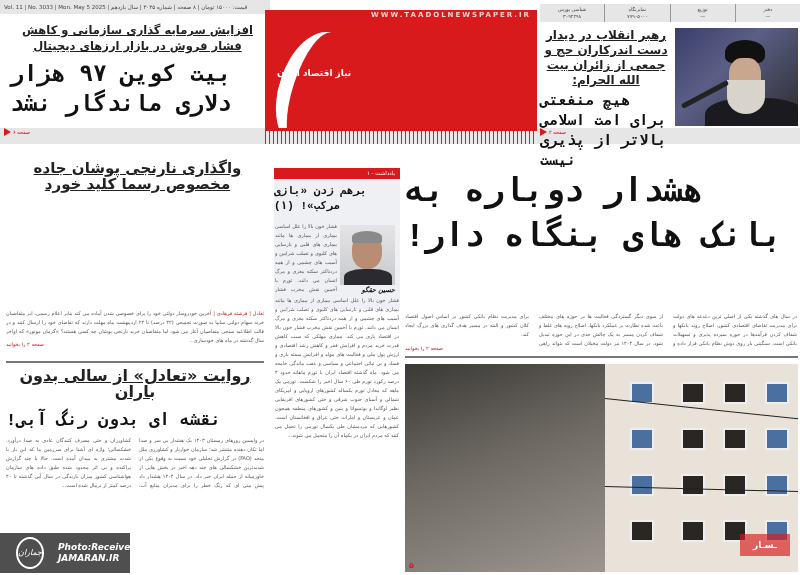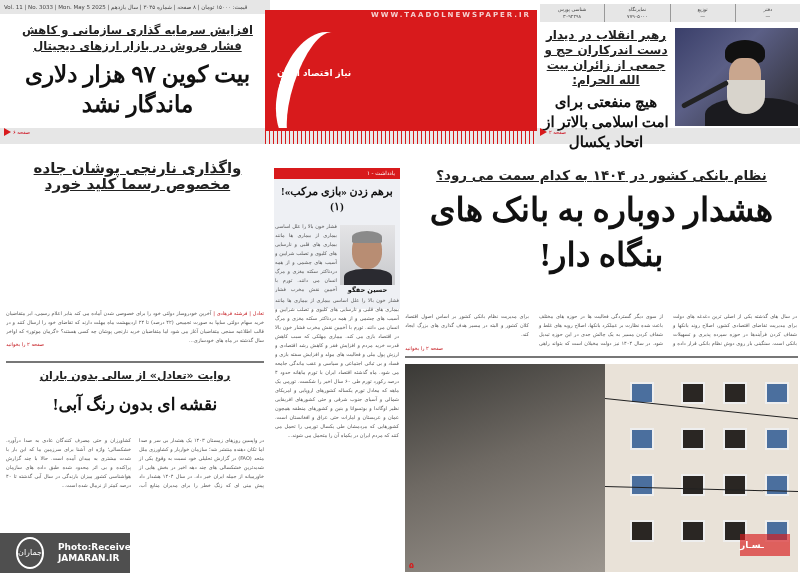--- a/index.html
+++ b/index.html
@@ -18,21 +18,21 @@
   .mast-url { position: absolute; top: 1px; left: 0; width: 100%; text-align: right; padding-right: 6px; font-size: 7px; letter-spacing: 2px; color: #f5d0d0; font-weight: bold; font-family: "DejaVu Sans", sans-serif; }
   .mast-logo { position: absolute; right: 10px; top: 2px; font-size: 96px; color: #fff; font-weight: bold; font-family: "DejaVu Serif", serif; direction: rtl; line-height: 120px; text-shadow: 2px 2px 0 #a70f10; }
   .mast-tag { position: absolute; left: 12px; top: 58px; font-size: 9px; color: #fff; direction: rtl; font-weight: bold; }
   .mast-swoosh { position: absolute; left: 14px; top: 20px; width: 70px; height: 120px; border-left: 14px solid #fff; border-radius: 60% 0 0 60%; transform: rotate(18deg); }
   .ruler { left: 265px; top: 128px; width: 272px; height: 16px; background: repeating-linear-gradient(90deg, #d81a1c 0 1px, #e9e9e9 1px 4px); border-top: 3px solid #d81a1c; }
   .graystrip { left: 0; top: 128px; width: 800px; height: 16px; background: #e6e6e6; z-index: 0; }
   .ruler { z-index: 1; }
 
   
   .hl-sub { font-weight: bold; color: #222; direction: rtl; text-align: center; text-decoration: underline; }
-  .hl-main { font-weight: 900; color: #111; direction: rtl; text-align: center; font-family: Liberation Serif, serif; }
+  .hl-main { font-weight: 900; color: #111; direction: rtl; text-align: left; font-family: Liberation Mono, monospace; }
   .seepage { font-size: 5px; color: #c01; direction: rtl; display: flex; align-items: center; gap: 2px; }
   .tri { width: 0; height: 0; border-top: 4px solid transparent; border-bottom: 4px solid transparent; border-left: 7px solid #d81a1c; }
 
   .body-text { font-size: 5px; line-height: 9px; color: #555; direction: rtl; text-align: justify; }
   .redtxt { color: #c4161c; }
 
   .hr { height: 2px; background: #777; }
 
   
   .leader-photo { left: 675px; top: 28px; width: 123px; height: 98px; background: linear-gradient(135deg, #3a3f6a 0%, #5b5f86 40%, #2c2b2e 100%); overflow: hidden; }
@@ -53,23 +53,23 @@
   
   .bld { left: 405px; top: 364px; width: 393px; height: 208px; overflow: hidden; background: #6c6660; }
   .bld-left { position: absolute; left: 0; top: 0; width: 200px; height: 208px; background: linear-gradient(160deg, #3a3936 0%, #6e6963 45%, #9c968f 100%); }
   .bld-right { position: absolute; left: 200px; top: 0; width: 193px; height: 208px; background: #e9e2d8; }
   .win { position: absolute; width: 24px; height: 22px; background: #4b6f9e; border: 2px solid #eee; }
   .win.dark { background: #2a2623; }
   .bld-wire { position: absolute; height: 1px; background: #222; transform-origin: left; }
   .bld-text { position: absolute; right: 230px; direction: rtl; color: #fff; text-align: right; text-shadow: 1px 1px 2px #000; font-weight: bold; }
   .bld-sub { top: 6px; font-size: 7.5px; line-height: 11px; right: 200px; width: 190px; text-align: right; }
   .bld-main { top: 58px; font-size: 20px; line-height: 25px; right: 200px; width: 190px; text-align: right; }
-  .credit { position: absolute; right: 8px; bottom: 16px; width: 50px; height: 22px; background: rgba(216,26,28,0.65); color: #fff; font-size: 9px; text-align: left; line-height: 22px; font-weight: bold; }
+  .credit { position: absolute; right: 8px; bottom: 16px; width: 50px; height: 22px; background: rgba(216,26,28,0.65); color: #fff; font-size: 9px; text-align: center; line-height: 22px; font-weight: bold; }
 
-  .watermark { left: 0; top: 533px; width: 130px; height: 40px; background: rgba(30,30,30,0.78); color: #fff; display: flex; align-items: center; gap: 14px; padding-left: 16px; }
+  .watermark { left: 0; top: 533px; width: 130px; height: 40px; background: rgba(30,30,30,0.78); color: #fff; display: flex; align-items: center; gap: 14px; padding-left: 16px; font-style: italic; }
   .wm-logo { width: 32px; height: 32px; border: 2px solid #fff; border-radius: 50%; font-size: 8px; text-align: center; line-height: 28px; direction: rtl; }
   .wm-text { font-size: 9px; line-height: 11px; font-weight: bold; }
 </style>
 </head>
 <body>
 
 <div class="abs graystrip"></div>
 
 <div class="abs infobar">
   <span>Vol. 11 | No. 3033 | Mon. May 5 2025 | قیمت: ۱۵۰۰۰ تومان | ۸ صفحه | شماره ۳۰۳۵ | سال یازدهم</span>
@@ -105,21 +105,21 @@
   <div class="hl-sub" style="font-size:11.5px; line-height:16px;">افزایش سرمایه گذاری سازمانی و کاهش فشار فروش در بازار ارزهای دیجیتال</div>
   <div class="hl-main" style="font-size:23px; line-height:30px; margin-top:6px;">بیت کوین ۹۷ هزار دلاری ماندگار نشد</div>
 </div>
 <div class="abs seepage" style="left:4px; top:128px; direction:ltr;">
   <span class="tri"></span>
   <span>صفحه ۶</span>
 </div>
 
 <div class="abs" style="left:540px; top:28px; width:132px;">
   <div class="hl-sub" style="font-size:12px; line-height:15px;">رهبر انقلاب در دیدار دست اندرکاران حج و جمعی از زائران بیت الله الحرام:</div>
-  <div class="hl-main" style="font-size:15px; line-height:20px; margin-top:4px;">هیچ منفعتی برای امت اسلامی بالاتر از اتحاد یکسال</div>
+  <div class="hl-main" style="font-size:15px; line-height:20px; margin-top:4px;">هیچ منفعتی برای امت اسلامی بالاتر از پذیری نیست</div>
 </div>
 <div class="abs seepage" style="left:540px; top:128px; direction:ltr;">
   <span class="tri"></span>
   <span>صفحه ۲</span>
 </div>
 <div class="abs leader-photo">
   <div class="leader-robe"></div>
   <div class="leader-turban"></div>
   <div class="leader-face"></div>
   <div class="leader-beard"></div>
@@ -130,47 +130,46 @@
   <div class="hl-sub" style="font-size:15px; line-height:16px;">واگذاری نارنجی پوشان جاده مخصوص رسما کلید خورد</div>
 </div>
 <div class="abs body-text" style="left:6px; top:309px; width:258px; height:40px; overflow:hidden;">
   <span class="redtxt">تعادل | فرشته فرهادی |</span>
   <span>آخرین خودروساز دولتی خود را برای خصوصی شدن آماده می کند بنابر اعلام رسمی، ابر متقاضیان خرید سهام دولتی سایپا به صورت تجمیعی (۴۲ درصد) تا ۲۴ اردیبهشت ماه مهلت دارند که تقاضای خود را ارسال کنند و در قالب اطلاعیه سنجی متقاضیان آغاز می شود اما متقاضیان خرید نارنجی پوشان چه کسی هستند؟ «گرمان موتور» که اواخر سال گذشته در ماه های خودسازی...</span>
 </div>
 <div class="abs body-text redtxt" style="left:6px; top:340px; width:70px; text-align:left;">صفحه ۲ را بخوانید</div>
 <div class="abs hr" style="left:6px; top:361px; width:258px;"></div>
 
 <div class="abs" style="left:6px; top:368px; width:258px;">
-  <div class="hl-sub" style="font-size:11px; line-height:16px;">روایت «تعادل» از سالی بدون باران</div>
+  <div class="hl-sub" style="font-size:16px; line-height:16px;">روایت «تعادل» از سالی بدون باران</div>
   <div class="hl-main" style="font-size:17px; line-height:30px; margin-top:6px;">نقشه ای بدون رنگ آبی!</div>
 </div>
 <div class="abs body-text" style="left:6px; top:436px; width:258px; height:136px; overflow:hidden; column-count:2; column-gap:8px;">در واپسین روزهای زمستان ۱۴۰۳ یک هشدار بی سر و صدا اما تکان دهنده منتشر شد؛ سازمان خواربار و کشاورزی ملل متحد (FAO) در گزارش تحلیلی خود نسبت به وقوع یکی از شدیدترین خشکسالی های چند دهه اخیر در بخش هایی از خاورمیانه از جمله ایران خبر داد. در سال ۱۴۰۴ هشدار داد پیش بینی ای که زنگ خطر را برای مدیران منابع آب، کشاورزان و حتی مصرف کنندگان عادی به صدا درآورد. خشکسالی؛ واژه ای آشنا برای سرزمین ما که این بار با شدت بیشتری به میدان آمده است. حالا با چند گزارش پراکنده و بی اثر محدود شده طبق داده های سازمان هواشناسی کشور میزان بارندگی در سال آبی گذشته تا ۴۰ درصد کمتر از نرمال شده است...</div>
 
 <div class="abs watermark">
   <div class="wm-logo">جماران</div>
   <div class="wm-text">
     <div>Photo:Received</div>
     <div>JAMARAN.IR</div>
   </div>
 </div>
 
 <div class="abs note-head">یادداشت - ۱</div>
 <div class="abs note-box"></div>
 <div class="abs hl-main" style="left:274px; top:184px; width:126px; font-size:11px; line-height:15px;">برهم زدن «بازی مرکب»! (۱)</div>
 <div class="abs author-photo">
   <div class="author-shirt"></div>
   <div class="author-head"></div>
   <div class="author-hair"></div>
 </div>
-<div class="abs" style="left:340px; top:286px; width:55px; font-size:6.5px; text-align:center; direction:rtl; font-weight:bold;">حسین حقگو</div>
+<div class="abs" style="left:340px; top:286px; width:55px; font-size:6.5px; text-align:right; direction:rtl; font-weight:bold;font-style:italic;">حسین حقگو</div>
 <div class="abs body-text" style="left:275px; top:222px; width:62px; height:72px; overflow:hidden;">فشار خون بالا را علل اساسی بیماری از بیماری ها مانند بیماری های قلبی و نارسایی های کلیوی و تصلب شرایین و آسیب های چشمی و از همه دردناکتر سکته مغزی و مرگ انسان می دانند. تورم با آخمین نقش مخرب فشار خون بالا در اقتصاد بازی می کند. بیماری مهلکی که سبب کاهش قدرت خرید مردم و افزایش فقر و کاهش رشد اقتصادی و ارزش پول ملی و فعالیت های مولد و افزایش سفته بازی و فساد و بی ثباتی اجتماعی و سیاسی و عقب ماندگی جامعه می شود. ماه گذشته اقتصاد ایران با تورم ماهانه حدود ۴ درصد رکورد تورم طی ۶۰ سال اخیر را شکست. تورمی یک ماهه که معادل تورم یکساله کشورهای اروپایی و امریکای شمالی و آسیای جنوب شرقی و حتی کشورهای افریقایی نظیر اوگاندا و بوتسوانا و بنین و کشورهای منطقه همچون عمان و عربستان و امارات حتی عراق و افغانستان است. کشورهایی که مردمشان طی یکسال تورمی را تحمل می کنند که مردم ایران در یکماه آن را متحمل می شوند...</div>
 <div class="abs body-text" style="left:275px; top:296px; width:124px; height:276px; overflow:hidden;">فشار خون بالا را علل اساسی بیماری از بیماری ها مانند بیماری های قلبی و نارسایی های کلیوی و تصلب شرایین و آسیب های چشمی و از همه دردناکتر سکته مغزی و مرگ انسان می دانند. تورم با آخمین نقش مخرب فشار خون بالا در اقتصاد بازی می کند. بیماری مهلکی که سبب کاهش قدرت خرید مردم و افزایش فقر و کاهش رشد اقتصادی و ارزش پول ملی و فعالیت های مولد و افزایش سفته بازی و فساد و بی ثباتی اجتماعی و سیاسی و عقب ماندگی جامعه می شود. ماه گذشته اقتصاد ایران با تورم ماهانه حدود ۴ درصد رکورد تورم طی ۶۰ سال اخیر را شکست. تورمی یک ماهه که معادل تورم یکساله کشورهای اروپایی و امریکای شمالی و آسیای جنوب شرقی و حتی کشورهای افریقایی نظیر اوگاندا و بوتسوانا و بنین و کشورهای منطقه همچون عمان و عربستان و امارات حتی عراق و افغانستان است. کشورهایی که مردمشان طی یکسال تورمی را تحمل می کنند که مردم ایران در یکماه آن را متحمل می شوند...</div>
 
 <div class="abs" style="left:405px; top:166px; width:393px;">
-  <div class="hl-sub" style="font-size:13.5px; line-height:18px;">نظام بانکی کشور در ۱۴۰۴ به کدام سمت می رود؟</div>
   <div class="hl-main" style="font-size:33px; line-height:45px; margin-top:4px;">هشدار دوباره به بانک های بنگاه دار!</div>
 </div>
 <div class="abs body-text" style="left:405px; top:312px; width:392px; height:36px; overflow:hidden; column-count:3; column-gap:10px;">در سال های گذشته یکی از اصلی ترین دغدغه های دولت برای مدیریت تقاضای اقتصادی کشور، اصلاح روند بانکها و شفاف کردن فرآیندها در حوزه سپرده پذیری و تسهیلات بانکی است. سنگینی بار روی دوش نظام بانکی قرار داده و از سوی دیگر گستردگی فعالیت ها در حوزه های مختلف باعث شده نظارت بر عملکرد بانکها، اصلاح رویه های غلط و شفاف کردن مسیر به یک چالش جدی در این حوزه تبدیل شود. در سال ۱۴۰۴ نیز دولت مخیلان است که بتواند راهی برای مدیریت نظام بانکی کشور بر اساس اصول اقتصاد کلان کشور و البته در مسیر هدف گذاری های بزرگ ایجاد کند.</div>
 <div class="abs body-text redtxt" style="left:405px; top:344px; width:70px; text-align:left;">صفحه ۲ را بخوانید</div>
 <div class="abs hr" style="left:405px; top:356px; width:393px;"></div>
 
 <div class="abs bld">
   <div class="bld-left"></div>
   <div class="bld-right">
     <div class="win" style="left:25px; top:18px;"></div>

